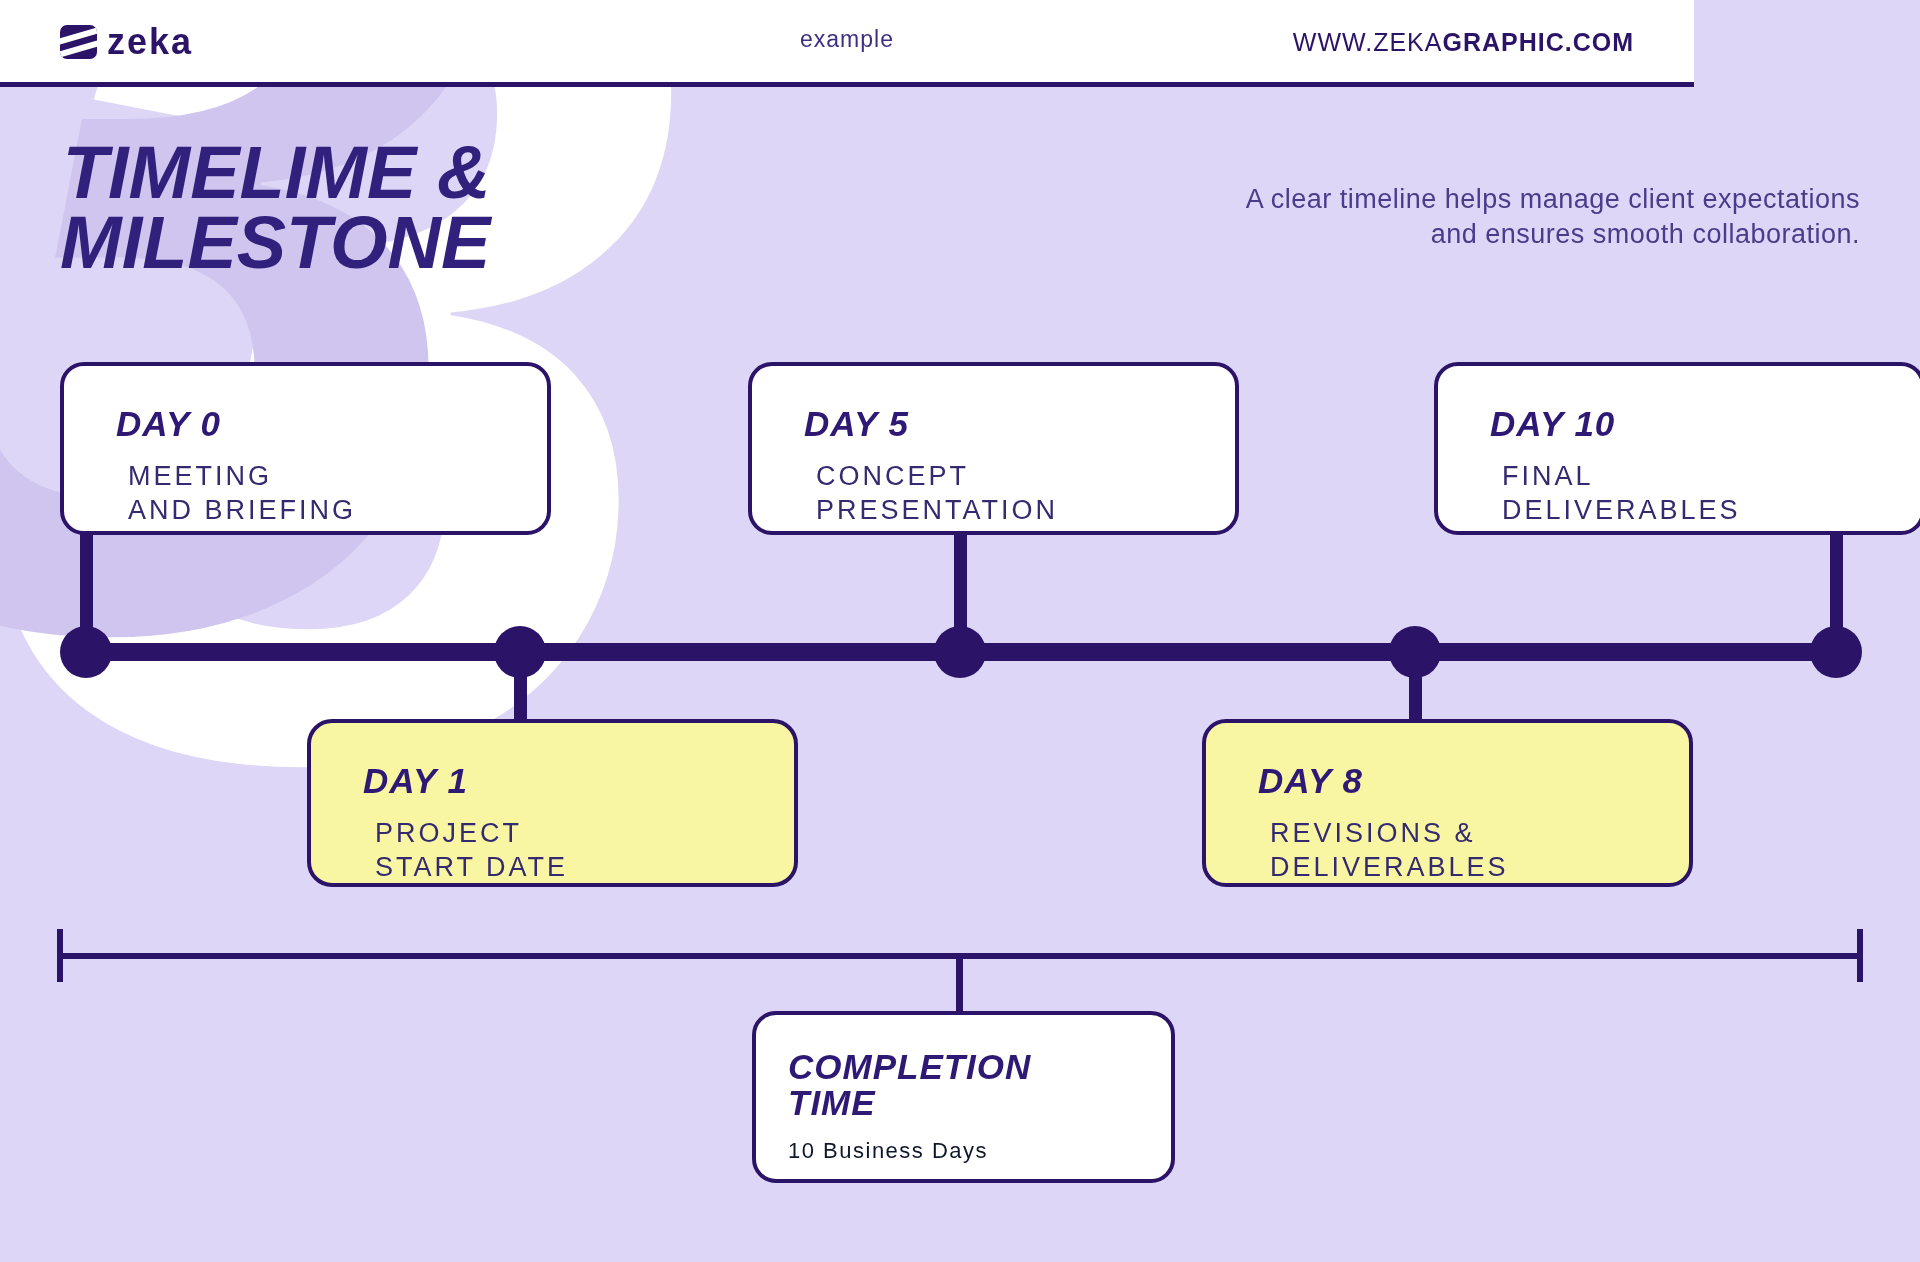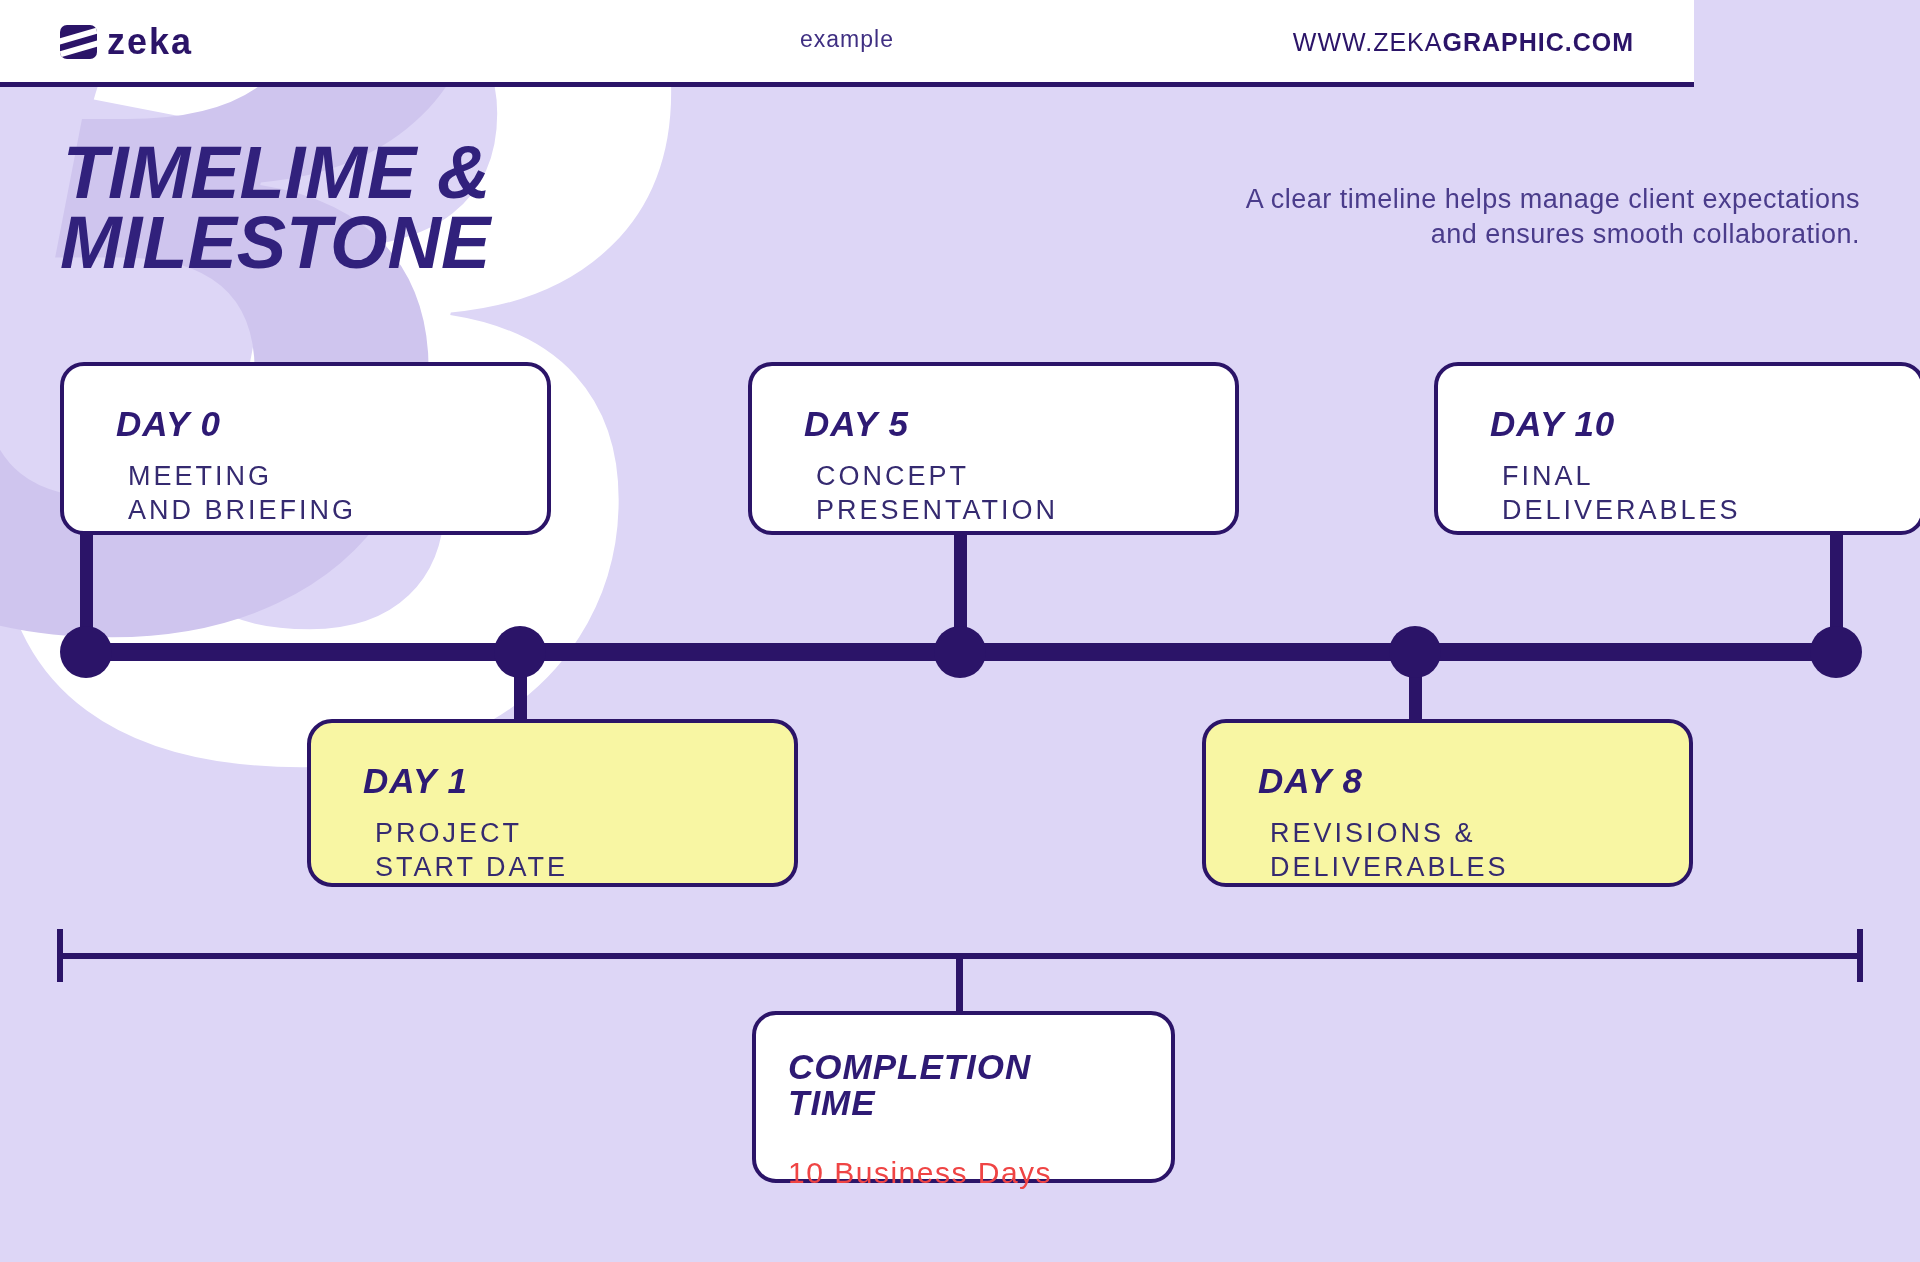--- a/index.html
+++ b/index.html
@@ -70,21 +70,21 @@
   .bracket-tick{position:absolute;top:929px;width:6px;height:53px;background:var(--dark);z-index:2;}
   .tick-left{left:57px;}
   .tick-right{left:1857px;}
   .bracket-stem{position:absolute;left:956px;top:956px;width:7px;height:58px;background:var(--dark);z-index:2;}
 
   .completion-box{position:absolute;left:752px;top:1011px;width:423px;height:172px;
        background:#ffffff;border:4px solid var(--dark);border-radius:24px;
        padding:34px 30px 0 32px;z-index:3;}
   .completion-title{font-style:italic;font-weight:900;font-size:35px;color:#2e1a74;
        letter-spacing:1px;line-height:1.02;}
-  .completion-value{margin-top:36px;font-size:30px;font-weight:400;color:#ef4444;
+  .completion-value{margin-top:18px;font-size:22px;font-weight:400;color:#0f172a;
        letter-spacing:1.5px;}
 </style>
 </head>
 <body>
 
 <div class="canvas">
 
   <div class="header">
     <div class="logo">
       <span class="logo-icon"></span>

